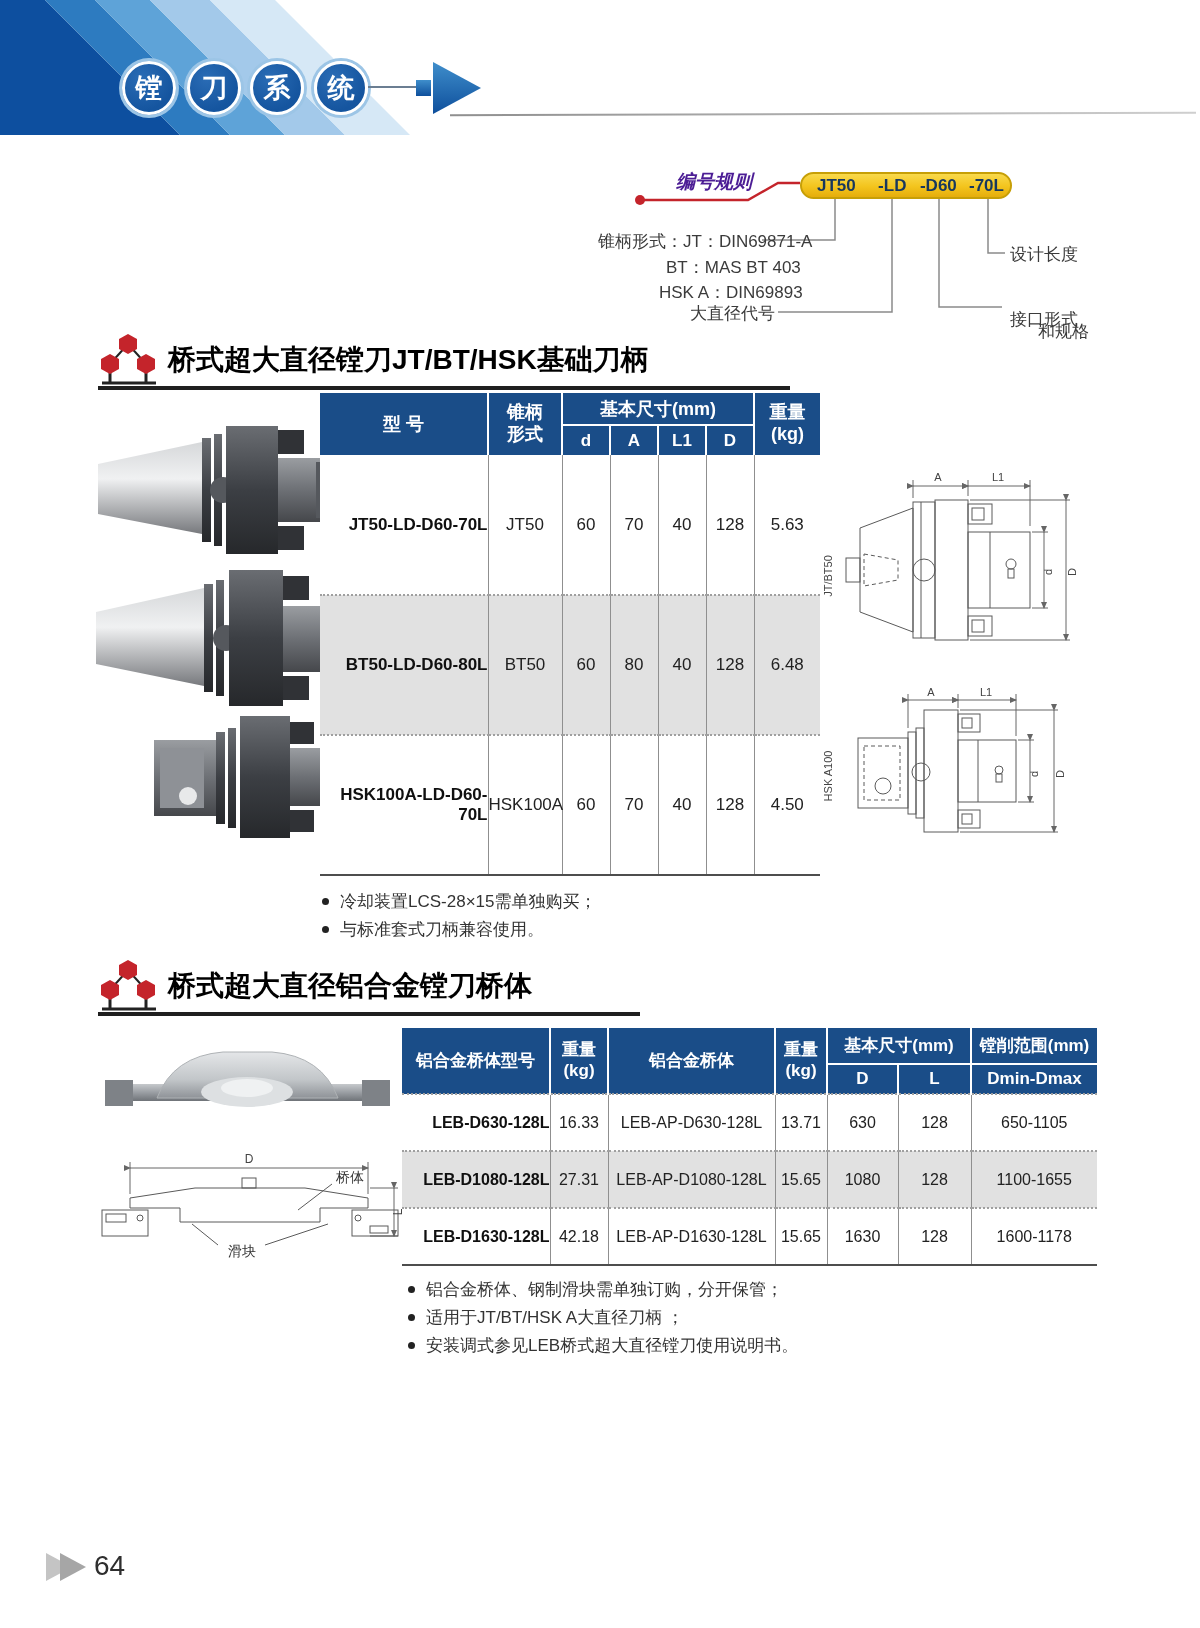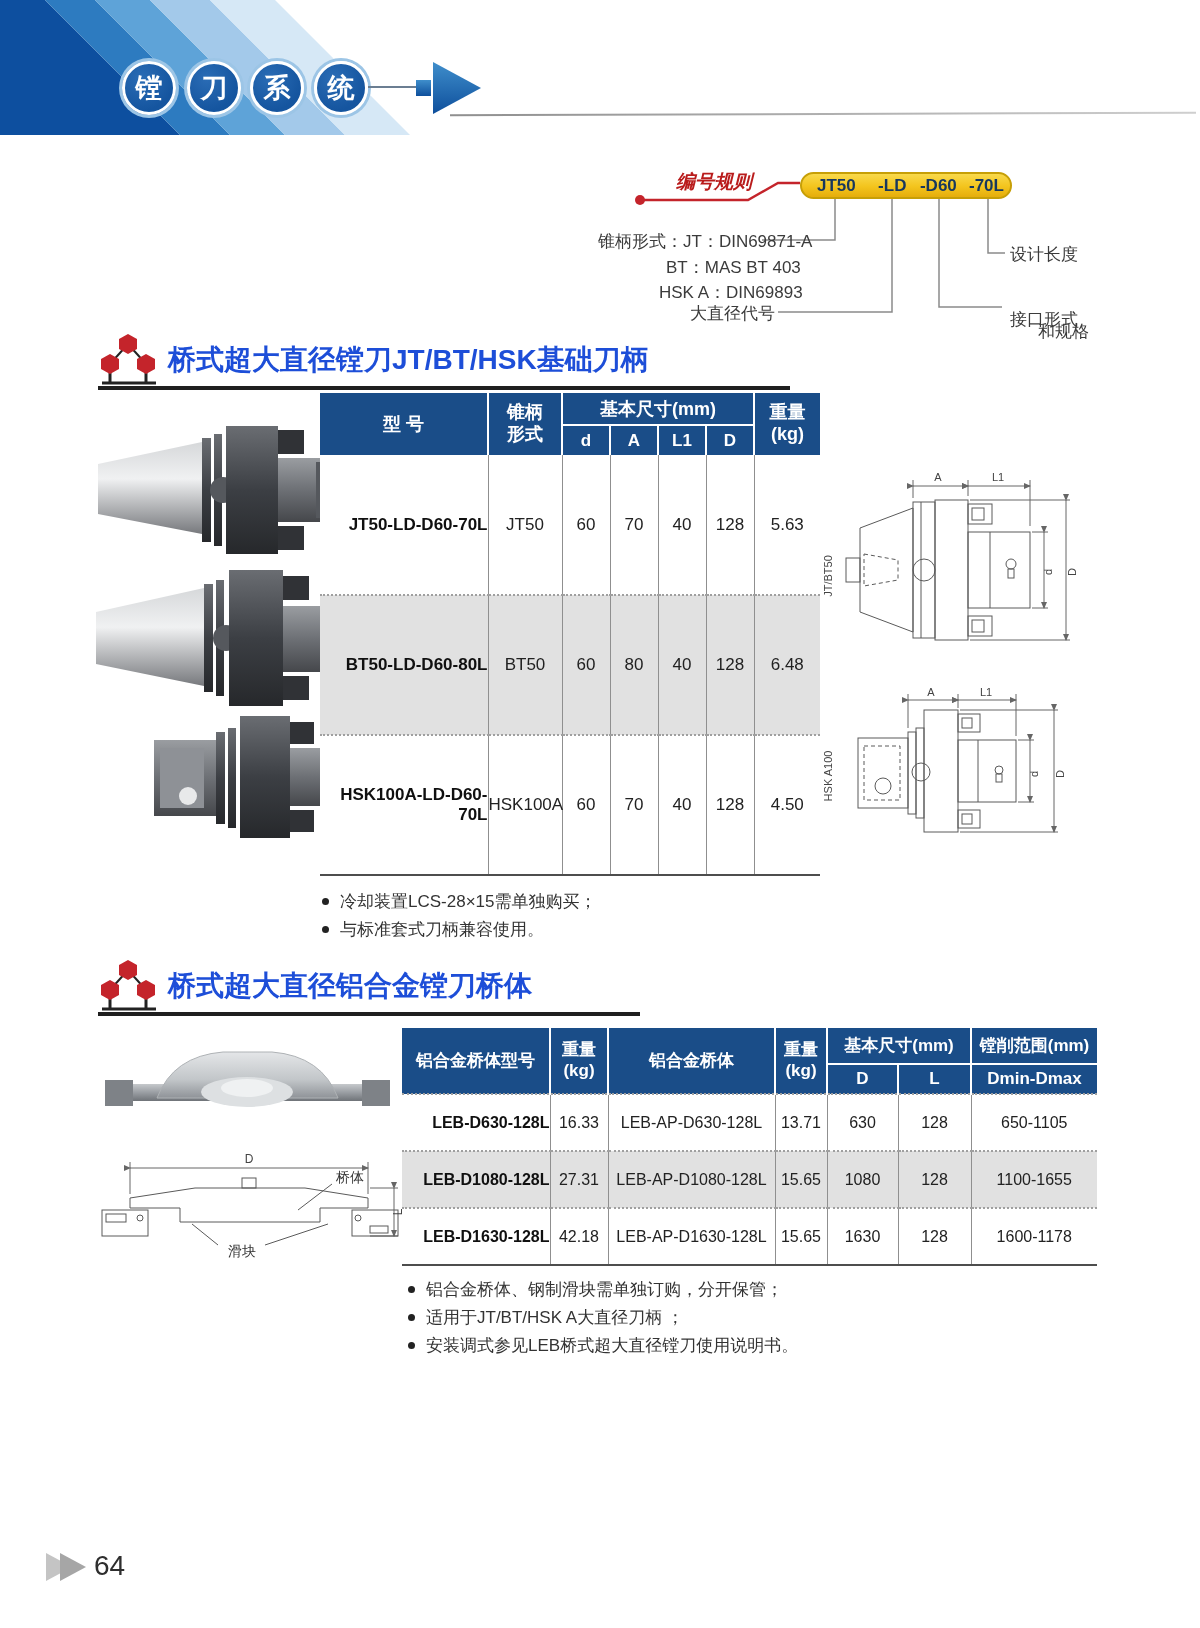--- a/index.html
+++ b/index.html
@@ -16,31 +16,31 @@
   .hdr-arrow { position:absolute; left:414px; top:60px; }
   .banner { position:absolute; left:452px; top:56px; width:744px; height:54px;
      background:linear-gradient(90deg,#efce9d 0%,#f6e3c2 40%,#fdf7ec 100%);
      clip-path:polygon(30px 0,100% 0,100% 100%,0 100%); }
   .banner-title { padding-left:56px; line-height:54px; font-size:30px; font-weight:bold; color:#23211e; letter-spacing:1px; }
   .banner-shadow { position:absolute; left:450px; top:113px; width:746px; height:2px;
      background:linear-gradient(90deg,#8f8f8f,#cfcfcf); transform:rotate(-0.2deg); }
 
   
   .num-svg { position:absolute; left:600px; top:150px; }
-  .num-label { position:absolute; left:676px; top:169px; font-size:19px; font-weight:bold; font-style:italic; color:#b91c1c; }
+  .num-label { position:absolute; left:676px; top:169px; font-size:19px; font-weight:bold; font-style:italic; color:#4c1d95; }
   .pill { position:absolute; left:800px; top:172px; width:212px; height:27px; border-radius:15px;
      background:linear-gradient(#f9d94b 0%,#f3c41d 55%,#e5ad0c 100%); border:2px solid #c79f07;
      display:flex; align-items:center; color:#17375e; font-weight:bold; font-size:17px; }
   .pill span { display:inline-block; text-align:center; }
   .pill .s1{width:70px;} .pill .s2{width:44px;} .pill .s3{width:50px;} .pill .s4{width:48px;}
   .ann { position:absolute; font-size:17px; color:#3b3b3b; white-space:nowrap; }
 
   
   .sec-icon { position:absolute; }
-  .sec-title { position:absolute; font-size:28px; font-weight:bold; color:#1d4ed8; white-space:nowrap; }
+  .sec-title { position:absolute; font-size:28px; font-weight:bold; color:#000000; white-space:nowrap; }
   .sec-underline { position:absolute; height:4px; background:#1f1f1f; }
 
   
   table { border-collapse:collapse; table-layout:fixed; position:absolute; }
   th { background:#1a4d88; color:#fff; font-weight:bold; text-align:center; vertical-align:middle; }
   th .two-line { display:block; line-height:1.2; }
   .wsep { border-left:2px solid #fff; }
   .wtop { border-top:2px solid #fff; }
   td { text-align:center; vertical-align:middle; font-size:17px; color:#222; background:#fff; }
   td.model { text-align:right; padding-left:14px; font-weight:bold; font-size:17px; color:#101010; }

